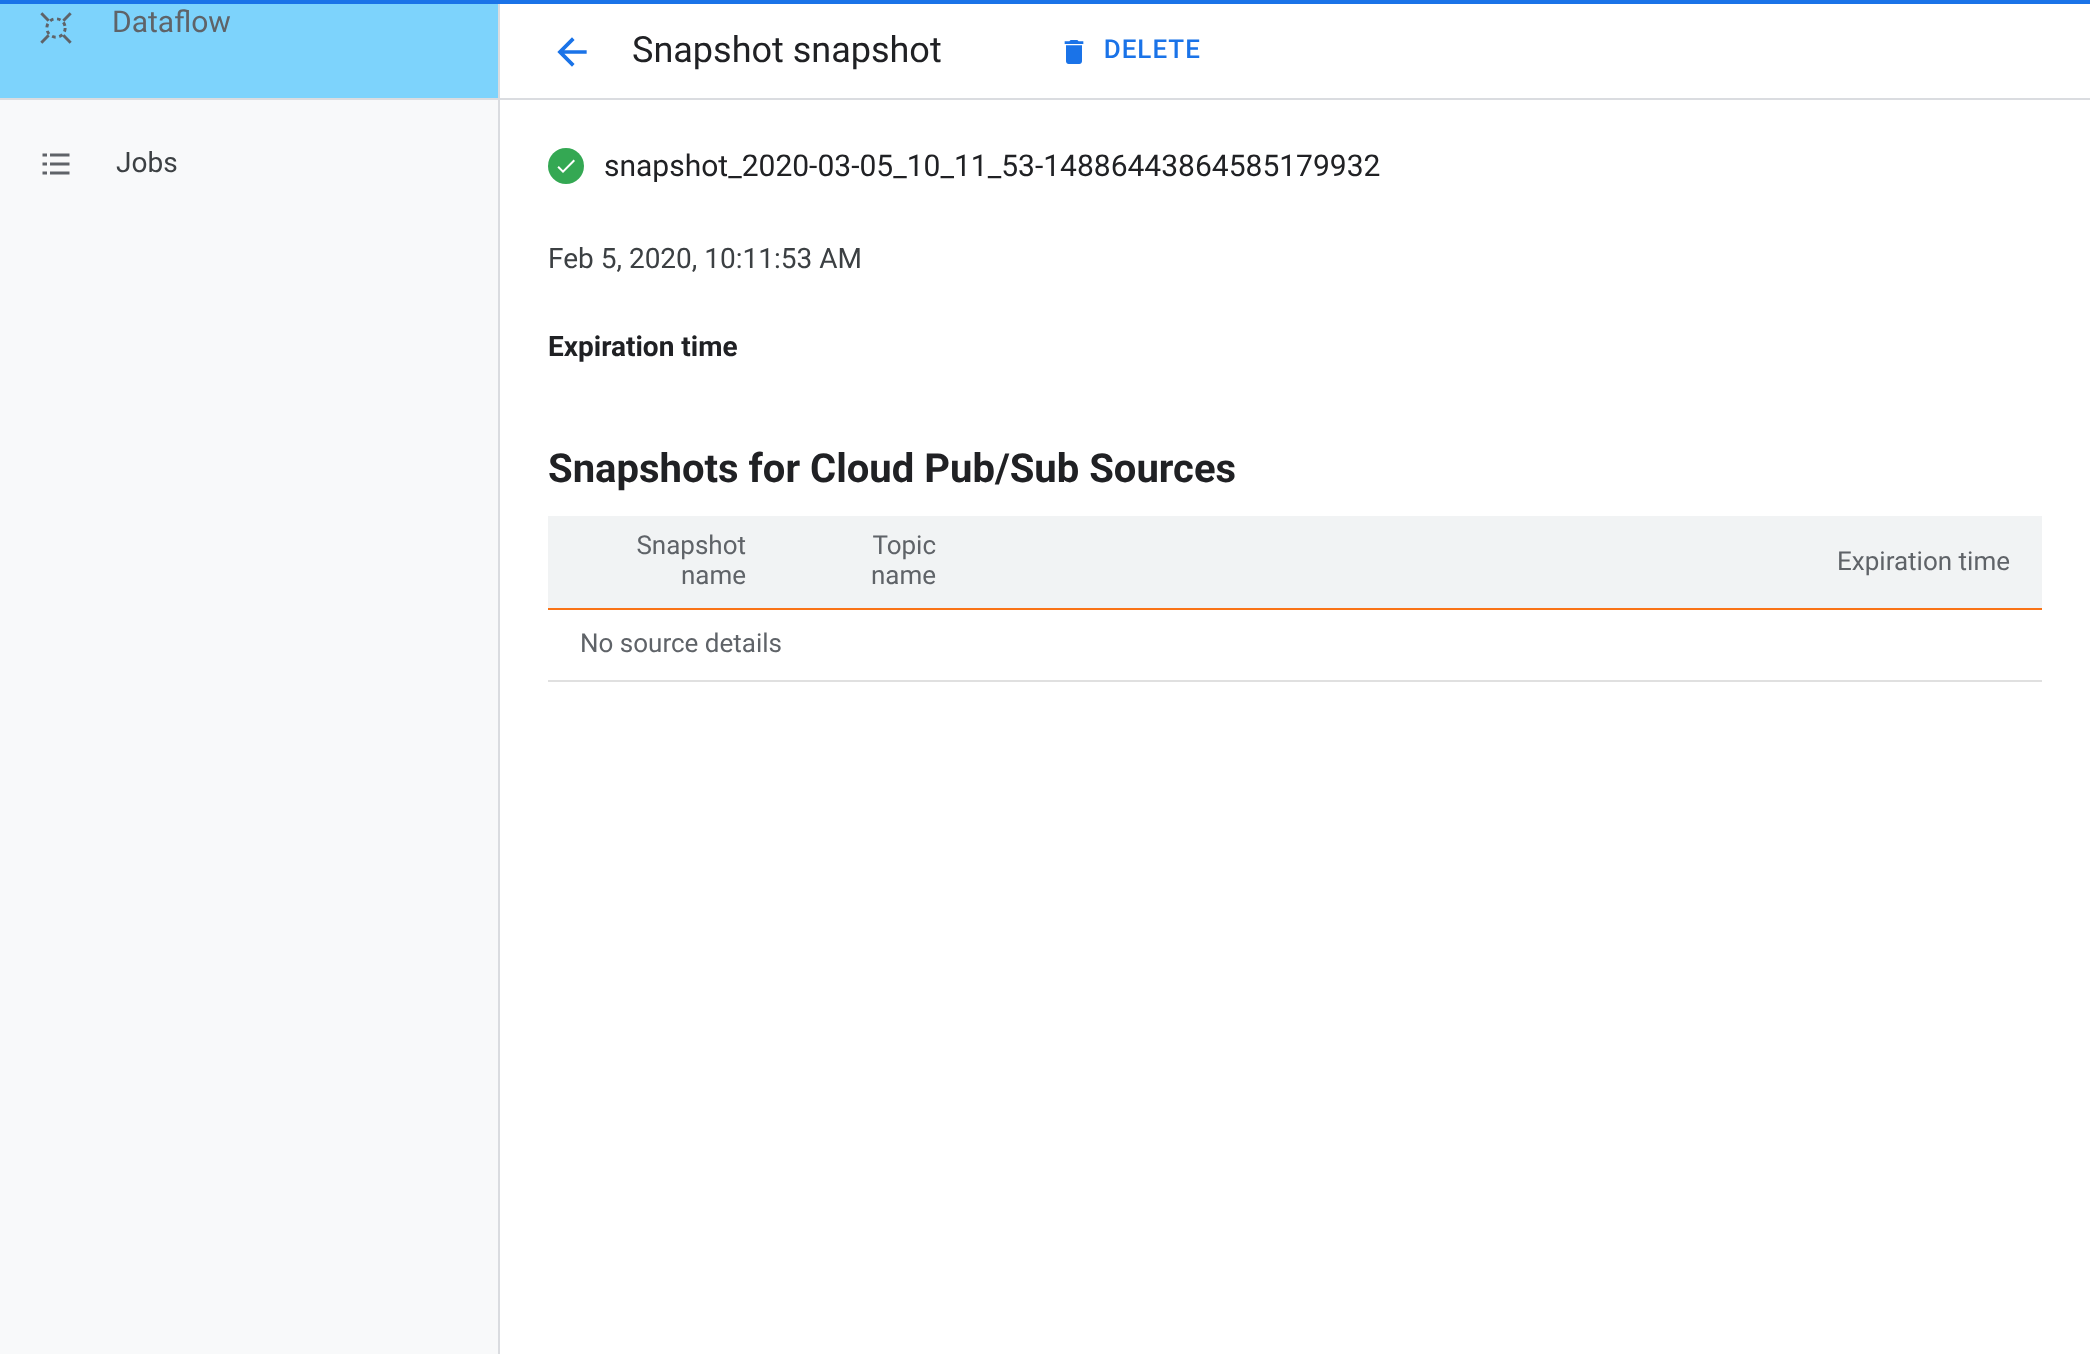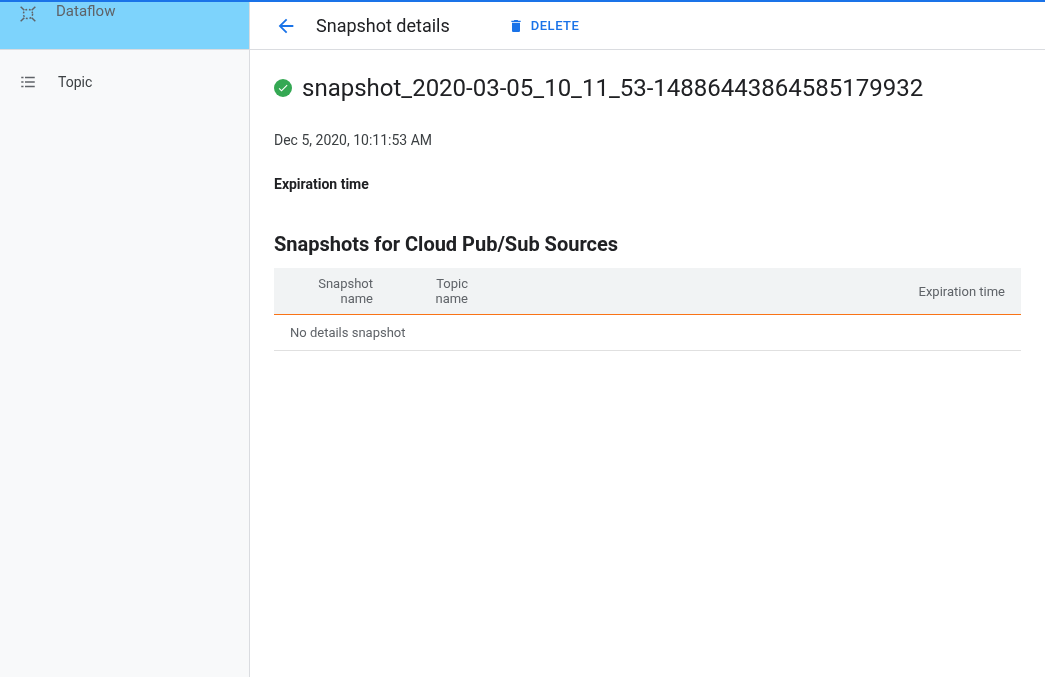--- a/index.html
+++ b/index.html
@@ -128,21 +128,21 @@
       height: 18px;
       border-radius: 50%;
       background: #34a853;
       display: flex;
       align-items: center;
       justify-content: center;
       color: #fff;
       flex-shrink: 0;
     }
     .snapshot-name {
-      font-size: 24px;
+      font-size: 15px;
       color: #202124;
       font-weight: 400;
     }
     .detail-group {
       margin-bottom: 28px;
     }
     .detail-label {
       font-size: 14px;
       font-weight: 700;
       color: #202124;
@@ -211,73 +211,73 @@
         <span class="nav-icon">
           <svg width="18" height="18" viewBox="0 0 24 24" fill="currentColor">
             <rect x="3" y="5" width="3" height="2"></rect>
               <rect x="8" y="5" width="13" height="2"></rect>
             <rect x="3" y="11" width="3" height="2"></rect>
               <rect x="8" y="11" width="13" height="2"></rect>
             <rect x="3" y="17" width="3" height="2"></rect>
               <rect x="8" y="17" width="13" height="2"></rect>
           </svg>
         </span>
-        <span>Topic</span>
+        <span>Jobs</span>
       </div>
     </nav>
   </aside>
 
   <main class="main">
     <div class="main-header">
       <span class="back-btn">
         <svg width="22" height="22" viewBox="0 0 24 24" fill="currentColor">
           <path d="M20 11H7.83l5.59-5.59L12 4l-8 8 8 8 1.41-1.41L7.83 13H20v-2z"></path>
         </svg>
       </span>
-      <h1 class="page-title">Snapshot details</h1>
+      <h1 class="page-title">Snapshot snapshot</h1>
       <div class="delete-btn">
         <svg width="16" height="16" viewBox="0 0 24 24" fill="currentColor">
           <path d="M6 19c0 1.1.9 2 2 2h8c1.1 0 2-.9 2-2V7H6v12zM19 4h-3.5l-1-1h-5l-1 1H5v2h14V4z"></path>
         </svg>
         <span>DELETE</span>
       </div>
     </div>
 
     <div class="content">
       <div class="title-row">
         <span class="status-icon">
           <svg width="12" height="12" viewBox="0 0 24 24" fill="currentColor">
             <path d="M9 16.17L4.83 12l-1.42 1.41L9 19 21 7l-1.41-1.41z"></path>
           </svg>
         </span>
         <h2 class="snapshot-name">snapshot_2020-03-05_10_11_53-14886443864585179932</h2>
       </div>
 
       <div class="detail-group">
-        <div class="detail-value">Dec 5, 2020, 10:11:53 AM</div>
+        <div class="detail-value">Feb 5, 2020, 10:11:53 AM</div>
       </div>
 
       <div class="detail-group">
         <div class="detail-label">Expiration time</div>
       </div>
 
 
 
 
       <h3 class="section-title">Snapshots for Cloud Pub/Sub Sources</h3>
       <table class="table">
         <thead>
           <tr>
             <th style="width:115px">Snapshot name</th>
             <th style="width:95px">Topic name</th>
             <th>Expiration time</th>
           </tr>
         </thead>
         <tbody>
           <tr>
-            <td colspan="3">No details snapshot</td>
+            <td colspan="3">No source details</td>
           </tr>
         </tbody>
       </table>
     </div>
   </main>
 
 </div>
 
 </body></html>

